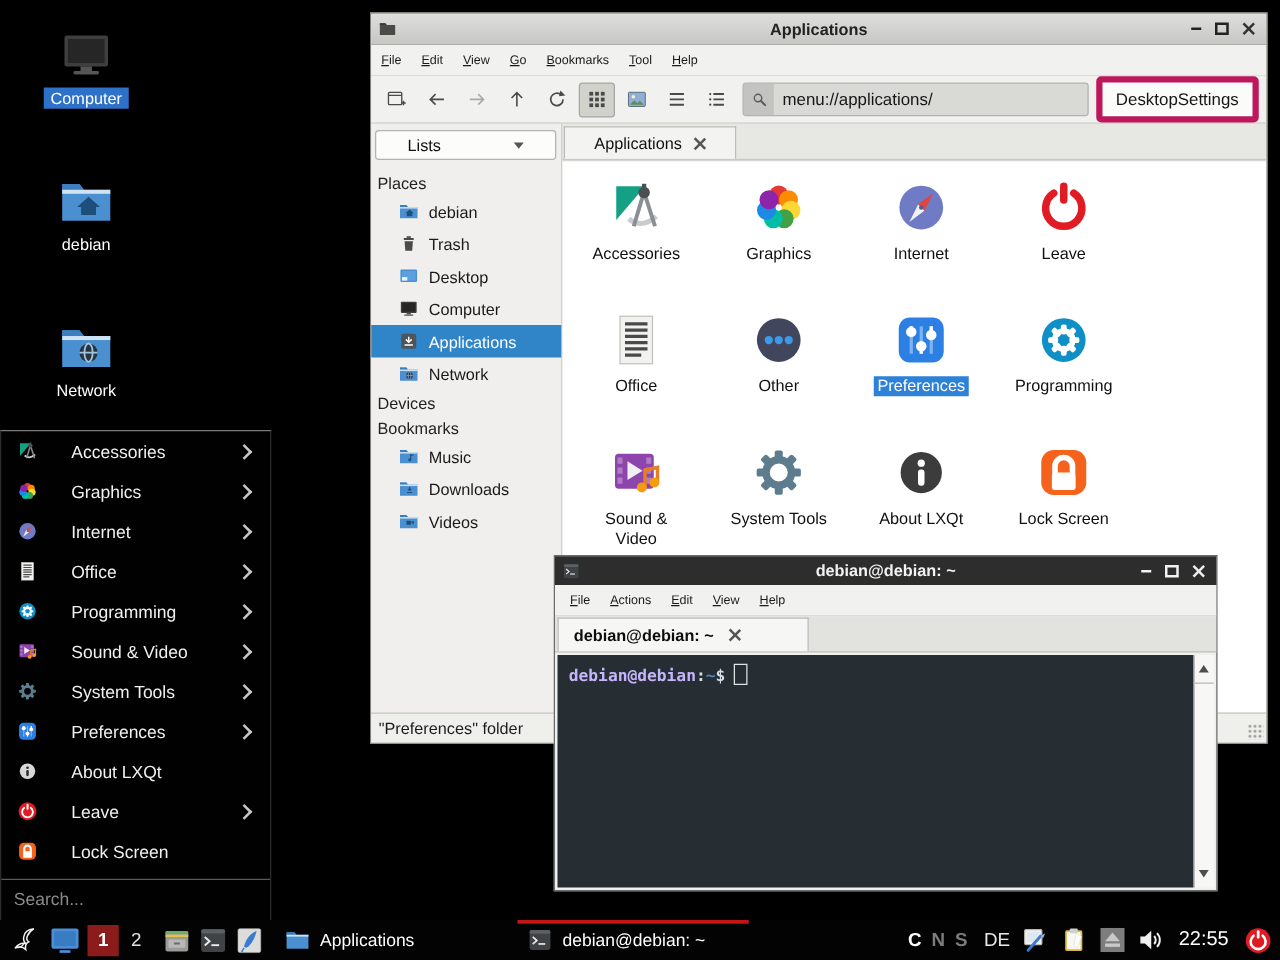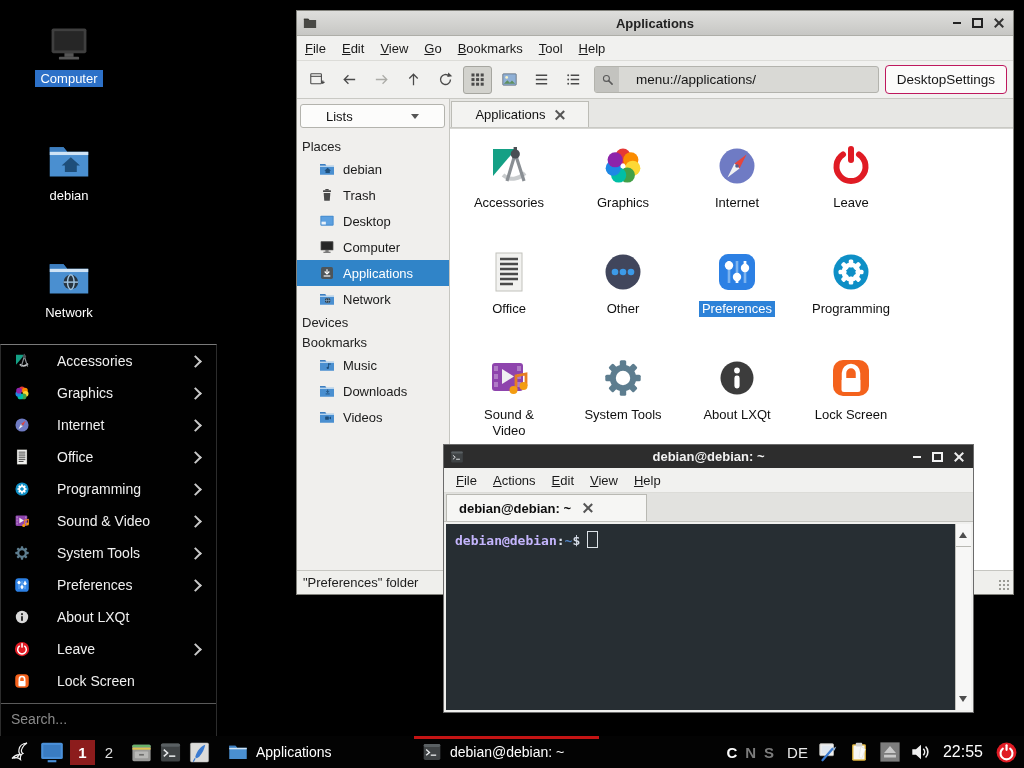--- a/index.html
+++ b/index.html
@@ -29,40 +29,40 @@
   .titlebar{height:24px;display:flex;align-items:center;position:relative;padding:0 6px;}
   .titlebar .tb-title{position:absolute;left:0;right:0;text-align:center;font-weight:bold;font-size:13px;}
   .tb-btns{margin-left:auto;display:flex;gap:4px;z-index:2;}
   .wb{width:17px;height:15px;display:flex;align-items:center;justify-content:center;}
   .wb-min i{width:8px;height:2px;background:currentColor;display:block;}
   .wb-max i{width:7px;height:6px;border:2px solid currentColor;display:block;}
   .xi{position:relative;width:10px;height:10px;display:inline-block;}
   .xi::before,.xi::after{content:"";position:absolute;left:4px;top:-1px;width:2px;height:12px;background:currentColor;}
   .xi::before{transform:rotate(45deg);}.xi::after{transform:rotate(-45deg);}
   .xi.thin::before,.xi.thin::after{width:1.5px;background:#555;}
-  .menubar{display:flex;align-items:center;background:#f1f1ef;font-size:13px;color:#1a1a1a;}
+  .menubar{display:flex;align-items:center;background:#f1f1ef;font-size:10px;color:#1a1a1a;}
   .mb-item{display:inline-block;padding:4px 8px;}
   .mb-item::first-letter{text-decoration:underline;}
 
   
   #fm{position:absolute;left:296px;top:10px;width:718px;height:585px;background:#efefec;
     border:1px solid #82827c;box-sizing:border-box;z-index:10;display:flex;flex-direction:column;}
   #fm .titlebar{background:linear-gradient(#dededc,#c7c7c4);color:#222;border-bottom:1px solid #aeaea8;flex:none;}
   #fm .menubar{height:24px;border-bottom:1px solid #dcdcd8;flex:none;}
   .fm-toolbar{height:37px;background:#f1f1ef;border-bottom:1px solid #c9c9c4;display:flex;
     align-items:center;padding:0 6px;gap:3px;flex:none;}
   .tbtn{width:27px;height:26px;display:flex;align-items:center;justify-content:center;border:1px solid transparent;}
   .tbtn .ico{width:17px;height:17px;}
   .tbtn.active{background:#d2d2cd;border:1px solid #a6a6a0;border-radius:3px;}
   .pathbar{flex:1;height:25px;background:#d9d9d5;border:1px solid #b3b3ad;border-radius:3px;
     display:flex;align-items:center;margin:0 3px;overflow:hidden;}
   .path-chip{width:24px;height:25px;background:#c3c3bf;display:flex;align-items:center;justify-content:center;}
   .path-chip .ico{width:13px;height:13px;}
-  .path-text{font-size:13.5px;padding-left:17px;color:#161616;}
-  .crumb-btn{height:27px;background:#fbfbfa;border:1px solid #be185d;border-radius:4px;
+  .path-text{font-size:13.5px;padding-left:7px;color:#161616;}
+  .crumb-btn{height:27px;background:#fbfbfa;border:5px solid #be185d;border-radius:4px;
     display:flex;align-items:center;padding:0 11px;font-size:13.5px;color:#161616;}
   .fm-body{flex:1;display:flex;min-height:0;}
   .sb{width:153px;background:#f0efed;border-right:1px solid #c6c6c1;font-size:13px;padding-top:3px;box-sizing:border-box;}
   .sb-combo{height:22px;margin:2px 4px 8px 3px;background:#fcfcfb;border:1px solid #b3b3ad;border-radius:3px;
     display:flex;align-items:center;padding:0 25px;}
   .caret{width:0;height:0;border:4px solid transparent;border-top:5px solid #555;margin-left:auto;margin-top:4px;}
   .sb-h{height:20px;display:flex;align-items:center;padding-left:5px;color:#222;}
   .sb-i{height:26px;display:flex;align-items:center;padding-left:22px;gap:8px;color:#1a1a1a;}
   .sb-i .ico{width:16px;height:16px;}
   .sb-i.sel{background:#3084c8;color:#fff;}

